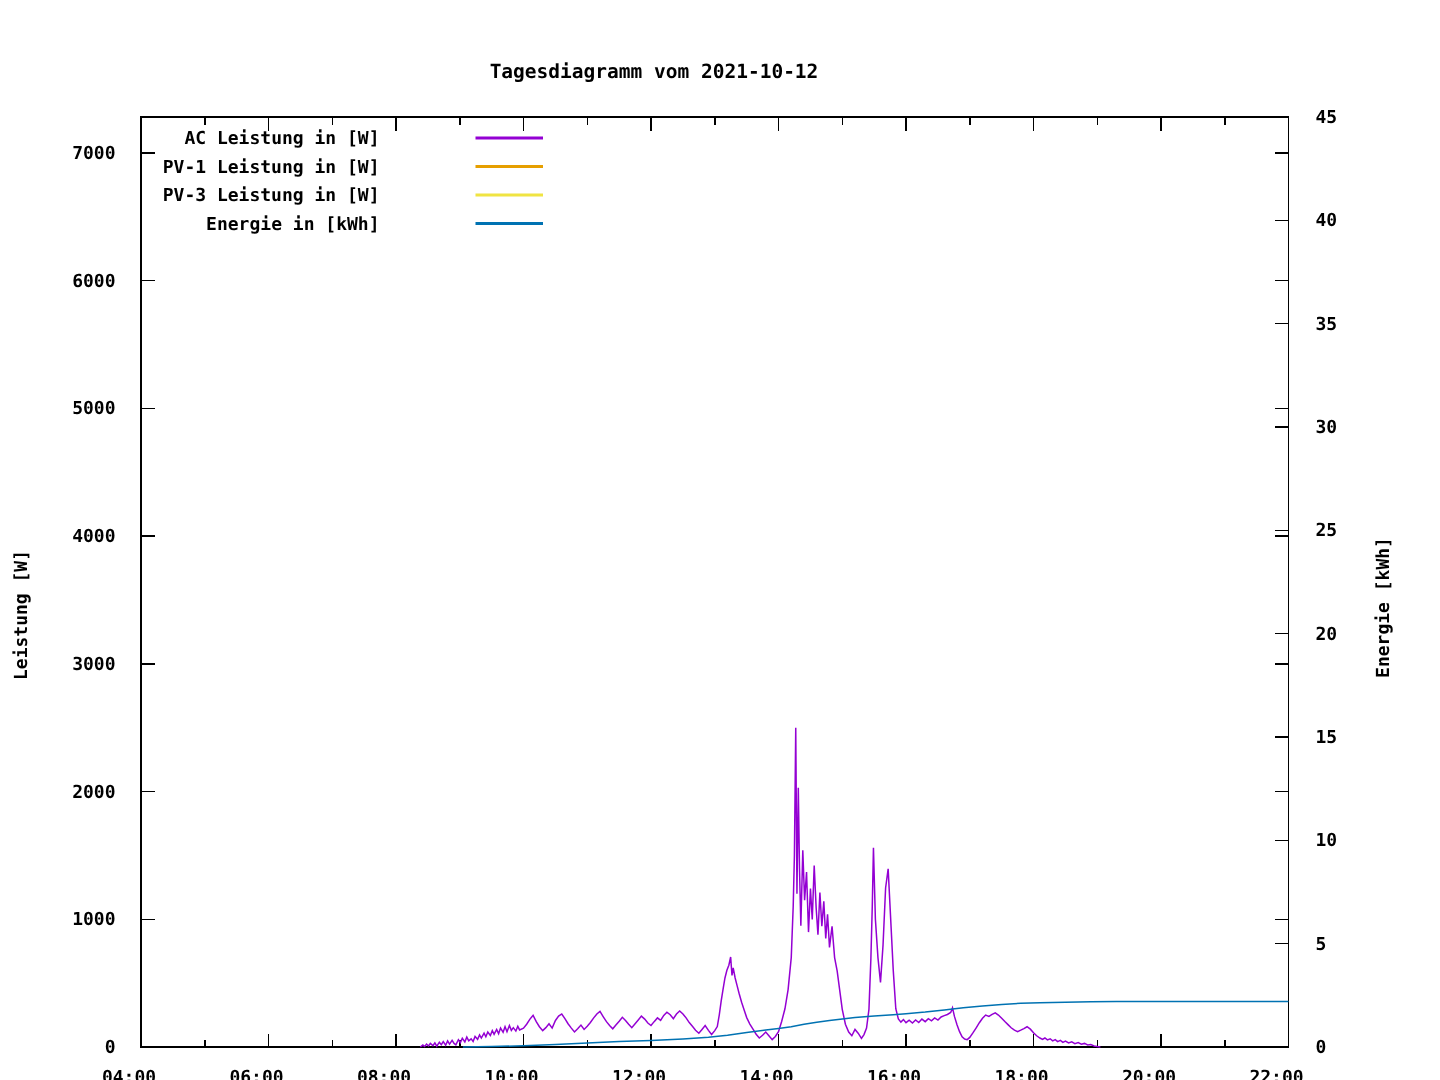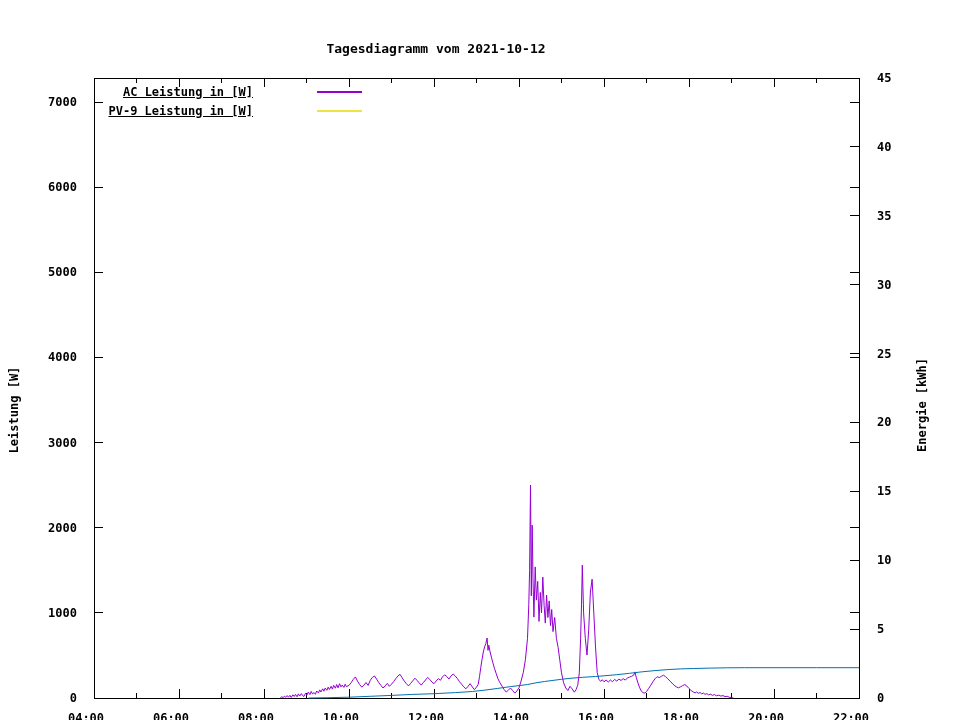--- a/index.html
+++ b/index.html
@@ -5,40 +5,48 @@
   html,body{margin:0;padding:0;background:#fff;}
   #stage{position:relative;width:960px;height:720px;background:#fff;overflow:hidden;
          font-family:"DejaVu Sans Mono",monospace;color:#000;margin-top:20px;}
   #chart-title{position:absolute;left:236px;top:21px;width:400px;text-align:center;
                font:bold 13px "DejaVu Sans Mono",monospace;}
   .ylab{position:absolute;white-space:nowrap;font:bold 12px "DejaVu Sans Mono",monospace;}
   #y1-label{left:14px;top:390px;transform:translate(-50%,-50%) rotate(-90deg);}
   #y2-label{left:922px;top:385px;transform:translate(-50%,-50%) rotate(-90deg);}
   #legend{position:absolute;left:100px;top:62px;}
   .lrow{display:flex;align-items:center;height:19px;}
-  .llab{display:inline-block;width:153px;text-align:right;font:bold 12px "DejaVu Sans Mono",monospace;white-space:nowrap;text-decoration:underline;}
+  .llab{display:inline-block;width:153px;text-align:right;font:bold 12px "DejaVu Sans Mono",monospace;white-space:nowrap;}
   .lline{display:inline-block;width:45px;height:2px;margin-left:64px;}
   svg{position:absolute;left:0;top:0;}
   svg text{font:bold 12px "DejaVu Sans Mono",monospace;fill:#000;}
 </style>
 </head>
 <body>
 
 <div id="stage">
   <div id="chart-title">Tagesdiagramm vom 2021-10-12</div>
   <div id="y1-label" class="ylab">Leistung [W]</div>
   <div id="y2-label" class="ylab">Energie [kWh]</div>
   <div id="legend">
       <div class="lrow">
         <span class="llab">AC Leistung in [W]</span>
         <span class="lline" style="background: rgb(148, 0, 211);"></span>
       </div>
       <div class="lrow">
-        <span class="llab">PV-9 Leistung in [W]</span>
+        <span class="llab">PV-1 Leistung in [W]</span>
+        <span class="lline" style="background: rgb(230, 159, 0);"></span>
+      </div>
+      <div class="lrow">
+        <span class="llab">PV-3 Leistung in [W]</span>
         <span class="lline" style="background: rgb(240, 228, 66);"></span>
+      </div>
+      <div class="lrow">
+        <span class="llab">Energie in [kWh]</span>
+        <span class="lline" style="background: rgb(0, 114, 178);"></span>
       </div>
     </div>
   <svg id="plot" width="960" height="720" viewBox="0 0 960 720">
       <rect x="94" y="58" width="765" height="620" fill="none" stroke="#000" stroke-width="1" shape-rendering="crispEdges"></rect>
       <line x1="94" y1="678" x2="103" y2="678" stroke="#000" stroke-width="1" shape-rendering="crispEdges"></line>
       <line x1="859" y1="678" x2="850" y2="678" stroke="#000" stroke-width="1" shape-rendering="crispEdges"></line>
       <text x="77" y="682" text-anchor="end">0</text>
       <line x1="94" y1="592.858555341939" x2="103" y2="592.858555341939" stroke="#000" stroke-width="1" shape-rendering="crispEdges"></line>
       <line x1="859" y1="592.858555341939" x2="850" y2="592.858555341939" stroke="#000" stroke-width="1" shape-rendering="crispEdges"></line>
       <text x="77" y="596.858555341939" text-anchor="end">1000</text>

